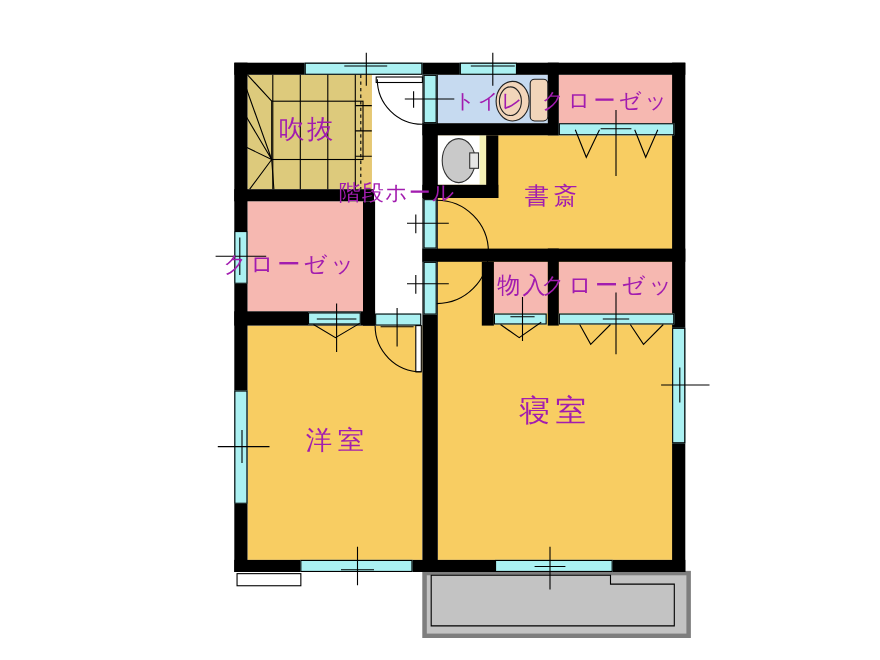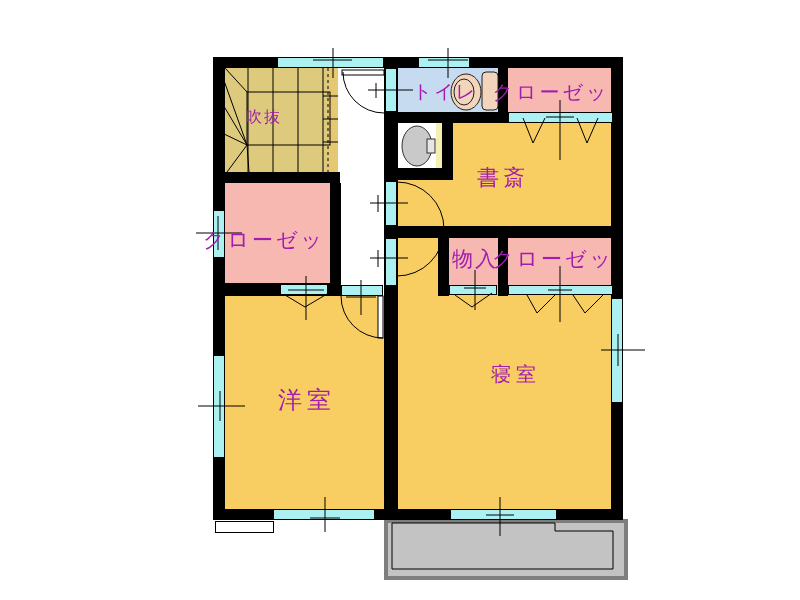--- a/index.html
+++ b/index.html
@@ -120,23 +120,24 @@
       <rect x="482" y="72" width="16" height="38" rx="4" style="fill:var(--fixture_tan)"></rect>
       <ellipse cx="466" cy="92" rx="15" ry="18" style="fill:var(--fixture_tan)"></ellipse>
       <ellipse cx="464" cy="92" rx="10" ry="13" fill="none"></ellipse>
     </g>
     <g stroke="#333" stroke-width="1">
       <ellipse cx="417" cy="146" rx="15" ry="20" style="fill:var(--basin_gray)"></ellipse>
       <rect x="427" y="139" width="8" height="14" fill="#e6e6e6"></rect>
     </g>
   </svg>
 
-  <div class="lbl" style="left:264px;top:117px;font-size:16px;letter-spacing:2px;">吹抜</div>
+  <div class="lbl" style="left:279px;top:117px;font-size:24px;letter-spacing:2px;">吹抜</div>
   <div class="lbl" style="left:445px;top:92px;font-size:19px;letter-spacing:2px;">トイレ</div>
   <div class="lbl" style="left:551px;top:92px;font-size:20px;letter-spacing:3px;">クローゼッ</div>
   <div class="lbl" style="left:503px;top:178px;font-size:22px;letter-spacing:4px;">書斎</div>
+  <div class="lbl" style="left:361px;top:175px;font-size:20px;letter-spacing:1px;">階段ホール</div>
   <div class="lbl" style="left:264px;top:240px;font-size:21px;letter-spacing:3px;">クローゼッ</div>
   <div class="lbl" style="left:475px;top:259px;font-size:21px;letter-spacing:2px;">物入</div>
   <div class="lbl" style="left:553px;top:259px;font-size:21px;letter-spacing:3px;">クローゼッ</div>
   <div class="lbl" style="left:307px;top:400px;font-size:24px;letter-spacing:5px;">洋室</div>
-  <div class="lbl" style="left:505px;top:374px;font-size:20px;letter-spacing:5px;margin-left:11px;">寝室</div>
+  <div class="lbl" style="left:505px;top:374px;font-size:28px;letter-spacing:5px;">寝室</div>
 
 </div>
 
 </body></html>

